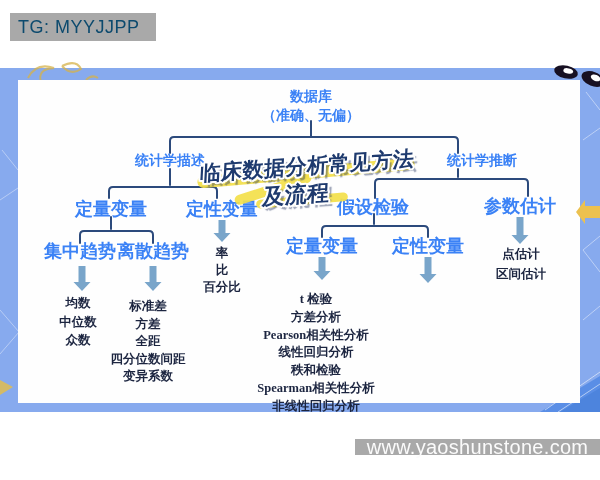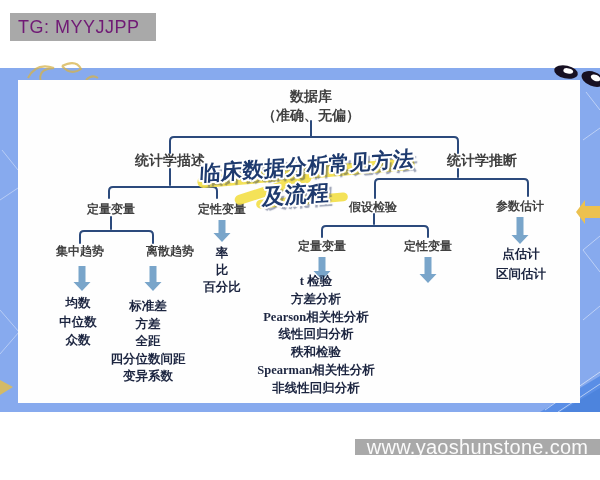--- a/index.html
+++ b/index.html
@@ -4,33 +4,33 @@
 <style>
   html,body{margin:0;padding:0;}
   #stage{position:relative;width:600px;height:480px;background:#ffffff;overflow:hidden;
          font-family:"Liberation Sans","DejaVu Sans",sans-serif;}
 
   
   .blue-band{position:absolute;left:0;top:68px;width:600px;height:344px;background:#87aaee;z-index:1;}
   .card{position:absolute;left:18px;top:80px;width:562px;height:323px;background:#fefefe;z-index:3;}
 
   
-  .badge{position:absolute;background:#a9a9a9;color:#701a75;display:flex;align-items:center;z-index:10;}
+  .badge{position:absolute;background:#a9a9a9;color:#0c4a6e;display:flex;align-items:center;z-index:10;}
   .badge.top{left:10px;top:13px;width:138px;height:28px;font-size:18px;padding-left:8px;letter-spacing:.5px;}
   .badge.bottom{left:355px;top:439px;width:245px;height:16px;font-size:20px;justify-content:center;
                 color:#fbfbfb;letter-spacing:.3px;}
 
   
   .overlay{position:absolute;left:0;top:0;z-index:4;pointer-events:none;}
   .decor{position:absolute;left:0;top:0;z-index:2;pointer-events:none;}
 
   
   .node{position:absolute;transform:translateX(-50%);white-space:nowrap;z-index:5;
-        font-family:"Liberation Serif","DejaVu Serif",serif;font-weight:bold;color:#404040;line-height:16px;text-align:center;}
-  .n14{font-size:14px;} .n13{font-size:12px;}
+        font-family:"Liberation Serif","DejaVu Serif",serif;font-weight:bold;color:#3b82f6;line-height:16px;text-align:center;}
+  .n14{font-size:14px;} .n13{font-size:18px;}
   .vlist{position:absolute;transform:translateX(-50%);display:flex;flex-direction:column;align-items:center;
          z-index:5;font-family:"Liberation Serif","DejaVu Serif",serif;font-weight:bold;color:#1c2540;
          font-size:12.5px;white-space:nowrap;}
 
   
   .swoosh{position:absolute;background:#f3e04a;border-radius:6px;z-index:6;opacity:.92;}
   .title-line{position:absolute;transform:translateX(-50%) rotate(-4deg) skewX(-7deg);
       z-index:7;white-space:nowrap;font-weight:bold;color:#1e3a6e;font-size:21px;letter-spacing:.5px;
       text-shadow:-2px 0 0 #fff,2px 0 0 #fff,0 -2px 0 #fff,0 2px 0 #fff,
                   -1.5px -1.5px 0 #fff,1.5px -1.5px 0 #fff,-1.5px 1.5px 0 #fff,1.5px 1.5px 0 #fff,
@@ -109,42 +109,42 @@
 
   <div class="node n14" style="left:311px;top:89px;">数据库</div>
   <div class="node n14" style="left:311px;top:108px;">（准确、无偏）</div>
   <div class="node n14" style="left:170px;top:153px;">统计学描述</div>
   <div class="node n14" style="left:458px;top:153px;padding-left:48px;">统计学推断</div>
   <div class="node n13" style="left:111px;top:201px;">定量变量</div>
   <div class="node n13" style="left:222px;top:201px;">定性变量</div>
   <div class="node n13" style="left:373px;top:199px;">假设检验</div>
   <div class="node n13" style="left:520px;top:198px;">参数估计</div>
   <div class="node n13" style="left:80px;top:243px;">集中趋势</div>
-  <div class="node n13" style="left:153px;top:243px;margin-left:17px;">离散趋势</div>
+  <div class="node n13" style="left:153px;top:243px;">离散趋势</div>
   <div class="node n13" style="left:322px;top:238px;">定量变量</div>
   <div class="node n13" style="left:428px;top:238px;">定性变量</div>
 
   <div class="vlist" style="left:148px;top:298px;line-height:17.5px;">
     <div>标准差</div>
     <div>方差</div>
     <div>全距</div>
     <div>四分位数间距</div>
     <div>变异系数</div>
   </div>
   <div class="vlist" style="left:78px;top:294px;line-height:18.5px;">
     <div>均数</div>
     <div>中位数</div>
     <div>众数</div>
   </div>
   <div class="vlist" style="left:222px;top:245px;line-height:17px;">
     <div>率</div>
     <div>比</div>
     <div>百分比</div>
   </div>
-  <div class="vlist" style="left:316px;top:273px;line-height:17.8px;">
+  <div class="vlist" style="left:316px;top:291px;line-height:17.8px;">
     <div>t 检验</div>
     <div>方差分析</div>
     <div>Pearson相关性分析</div>
     <div>线性回归分析</div>
     <div>秩和检验</div>
     <div>Spearman相关性分析</div>
     <div>非线性回归分析</div>
   </div>
   <div class="vlist" style="left:521px;top:244px;line-height:20px;font-family:Liberation Serif, serif;">
     <div>点估计</div>

